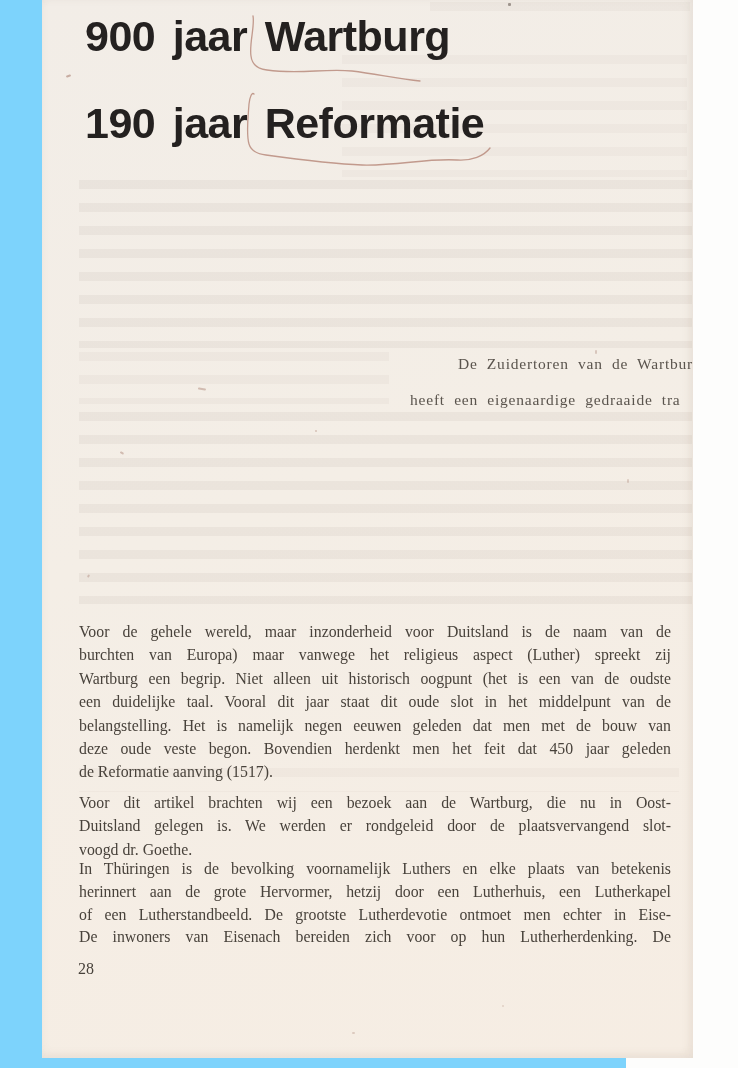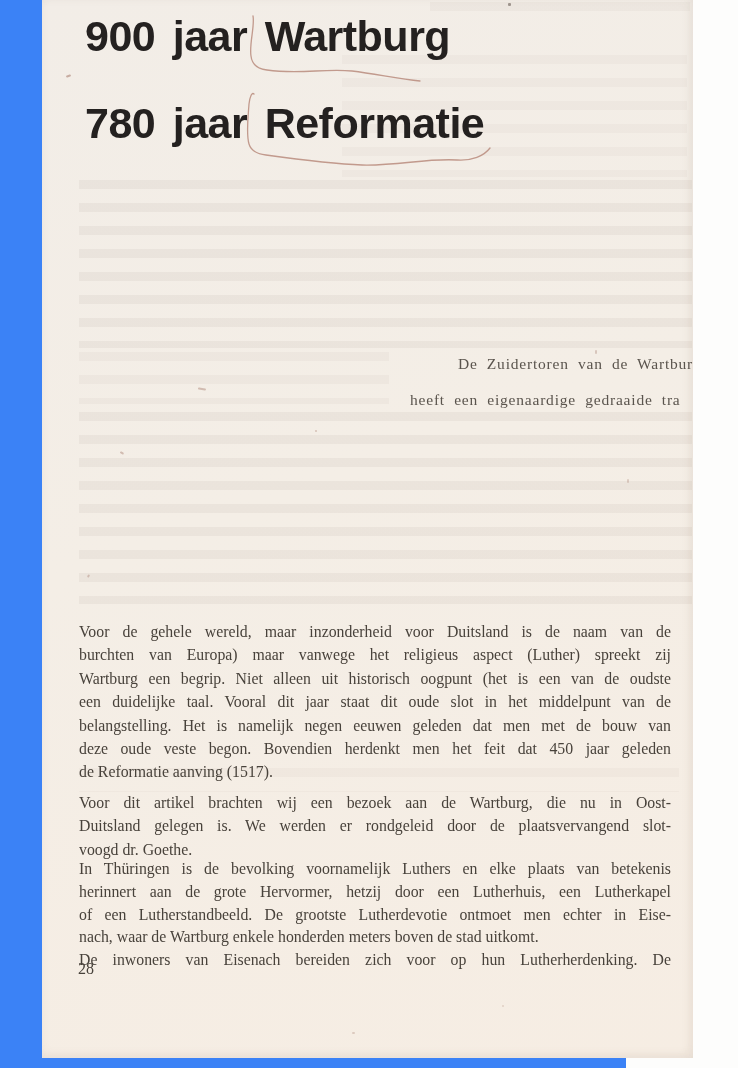--- a/index.html
+++ b/index.html
@@ -2,21 +2,21 @@
 <html><head>
 <meta charset="utf-8">
 <style>
   html,body{margin:0;padding:0;}
   body{
     width:738px;height:1068px;
     background:#fdfdfc;
     overflow:hidden;
     font-family:"Liberation Serif", serif;
   }
-  #stage{position:relative;width:626px;height:1068px;background:#3b82f6;}
+  #stage{position:relative;width:626px;height:1068px;background:#7dd3fc;}
   
   #paper{
     position:absolute;left:42px;top:0;width:651px;height:1058px;
     background:linear-gradient(160deg,#f2ede7 0%,#f4eee6 45%,#f6ede3 100%);
     box-shadow:inset -5px 0 8px rgba(95,75,60,0.05), inset 0 -5px 8px rgba(95,75,60,0.05);
     overflow:hidden;
   }
   
   .title{
     position:absolute;left:43px;
@@ -75,21 +75,21 @@
   <div id="paper">
 
     <div class="ghost" style="left:388px;top:2px;width:260px;height:16px;opacity:.55;"></div>
     <div class="ghost" style="left:300px;top:55px;width:345px;height:122px;opacity:.5;"></div>
     <div class="ghost" style="left:37px;top:180px;width:613px;height:168px;opacity:.9;"></div>
     <div class="ghost" style="left:37px;top:352px;width:310px;height:52px;opacity:.6;"></div>
     <div class="ghost" style="left:37px;top:412px;width:613px;height:192px;opacity:.9;"></div>
     <div class="ghost" style="left:37px;top:768px;width:600px;height:24px;opacity:.5;"></div>
 
     <div id="title1" class="title">900 jaar Wartburg</div>
-    <div id="title2" class="title">780 jaar Reformatie</div>
+    <div id="title2" class="title">190 jaar Reformatie</div>
 
     <svg id="pencil-marks" viewBox="0 0 340 170">
       <path d="M41,8 C43,18 37,36 39,48 C40,57 46,61 55,62 C88,67 112,60 140,63 C165,66 186,71 208,73"></path>
       <path d="M42,86 C40,84 38,88 37,96 C36,110 34,126 37,136 C39,143 46,146 54,147 C90,152 120,156 150,157 C185,158 215,150 245,152 C260,153 272,148 278,140"></path>
     </svg>
 
     <div id="caption1" class="caption-line">De Zuidertoren van de Wartbur</div>
     <div id="caption2" class="caption-line">heeft een eigenaardige gedraaide tra</div>
 
     <div id="para1" class="para">
@@ -105,21 +105,20 @@
     <div id="para2" class="para">
       <div class="ln">Voor dit artikel brachten wij een bezoek aan de Wartburg, die nu in Oost-</div>
       <div class="ln">Duitsland gelegen is. We werden er rondgeleid door de plaatsvervangend slot-</div>
       <div class="ln noj">voogd dr. Goethe.</div>
     </div>
 
     <div id="para3" class="para">
       <div class="ln">In Thüringen is de bevolking voornamelijk Luthers en elke plaats van betekenis</div>
       <div class="ln">herinnert aan de grote Hervormer, hetzij door een Lutherhuis, een Lutherkapel</div>
       <div class="ln">of een Lutherstandbeeld. De grootste Lutherdevotie ontmoet men echter in Eise-</div>
-      <div class="ln noj">nach, waar de Wartburg enkele honderden meters boven de stad uitkomt.</div>
       <div class="ln">De inwoners van Eisenach bereiden zich voor op hun Lutherherdenking. De</div>
     </div>
 
     <div id="pageno">28</div>
 
     <div class="speck" style="left:24px;top:75px;width:5px;height:2px;transform:rotate(-20deg);opacity:.65;"></div>
     <div class="speck" style="left:156px;top:388px;width:8px;height:1.5px;transform:rotate(8deg);opacity:.5;"></div>
     <div class="speck" style="left:78px;top:452px;width:4px;height:1.5px;transform:rotate(30deg);opacity:.5;"></div>
     <div class="speck" style="left:45px;top:575px;width:3px;height:2px;transform:rotate(-60deg);opacity:.45;"></div>
     <div class="speck" style="left:553px;top:350px;width:2px;height:4px;opacity:.4;"></div>

